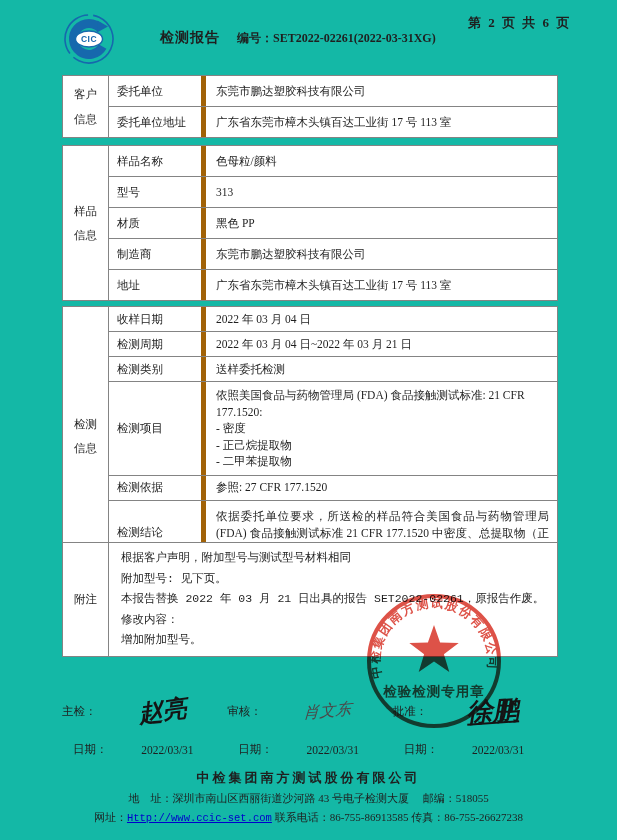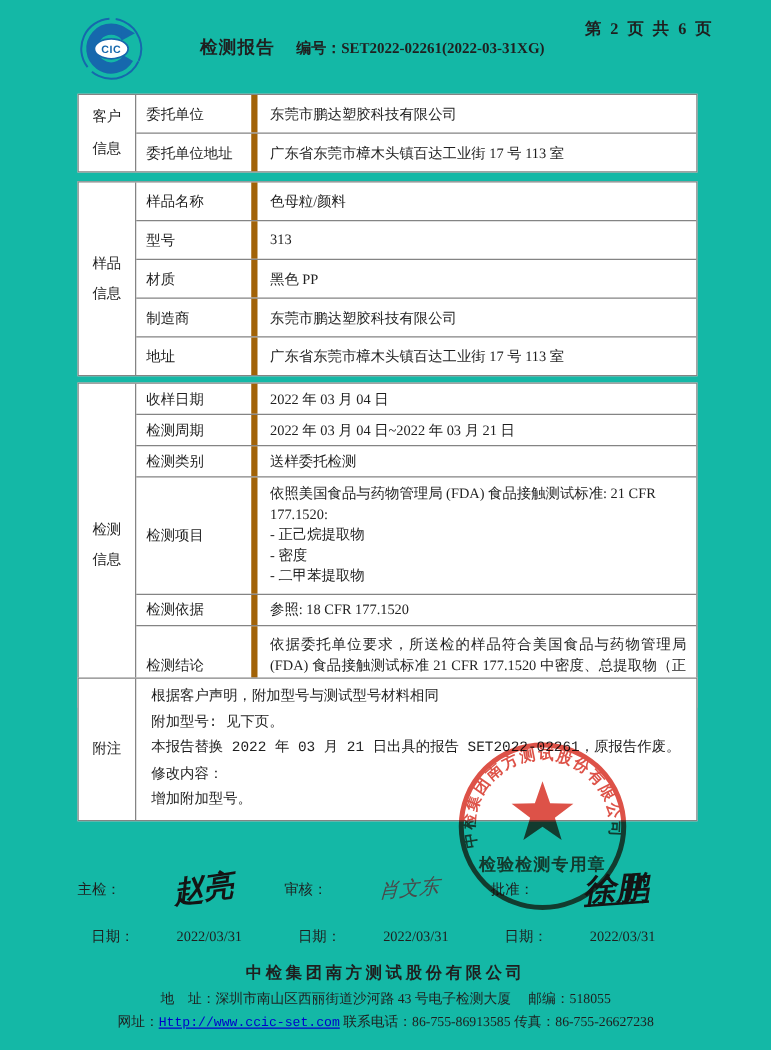--- a/index.html
+++ b/index.html
@@ -133,28 +133,28 @@
         <div class="val">2022 年 03 月 04 日~2022 年 03 月 21 日</div>
       </div>
       <div class="row row-h24">
         <div class="lab">检测类别</div>
         <div class="val">送样委托检测</div>
       </div>
       <div class="row row-items">
         <div class="lab">检测项目</div>
         <div class="val-col">
           <div class="items-line">依照美国食品与药物管理局 (FDA) 食品接触测试标准: 21 CFR 177.1520:</div>
+          <div class="items-line">- 密度</div>
           <div class="items-line">- 正己烷提取物</div>
-          <div class="items-line">- 密度</div>
           <div class="items-line">- 二甲苯提取物</div>
         </div>
       </div>
       <div class="row row-h24">
         <div class="lab">检测依据</div>
-        <div class="val">参照: 18 CFR 177.1520</div>
+        <div class="val">参照: 27 CFR 177.1520</div>
       </div>
       <div class="row" style="min-height:54px;">
         <div class="lab">检测结论</div>
         <div class="val-col">
           <p class="concl">依据委托单位要求，所送检的样品符合美国食品与药物管理局 (FDA) 食品接触测试标准 21 CFR 177.1520 中密度、总提取物（正己烷、二甲苯）的要求。</p>
         </div>
       </div>
     </div>
   </div>
 

